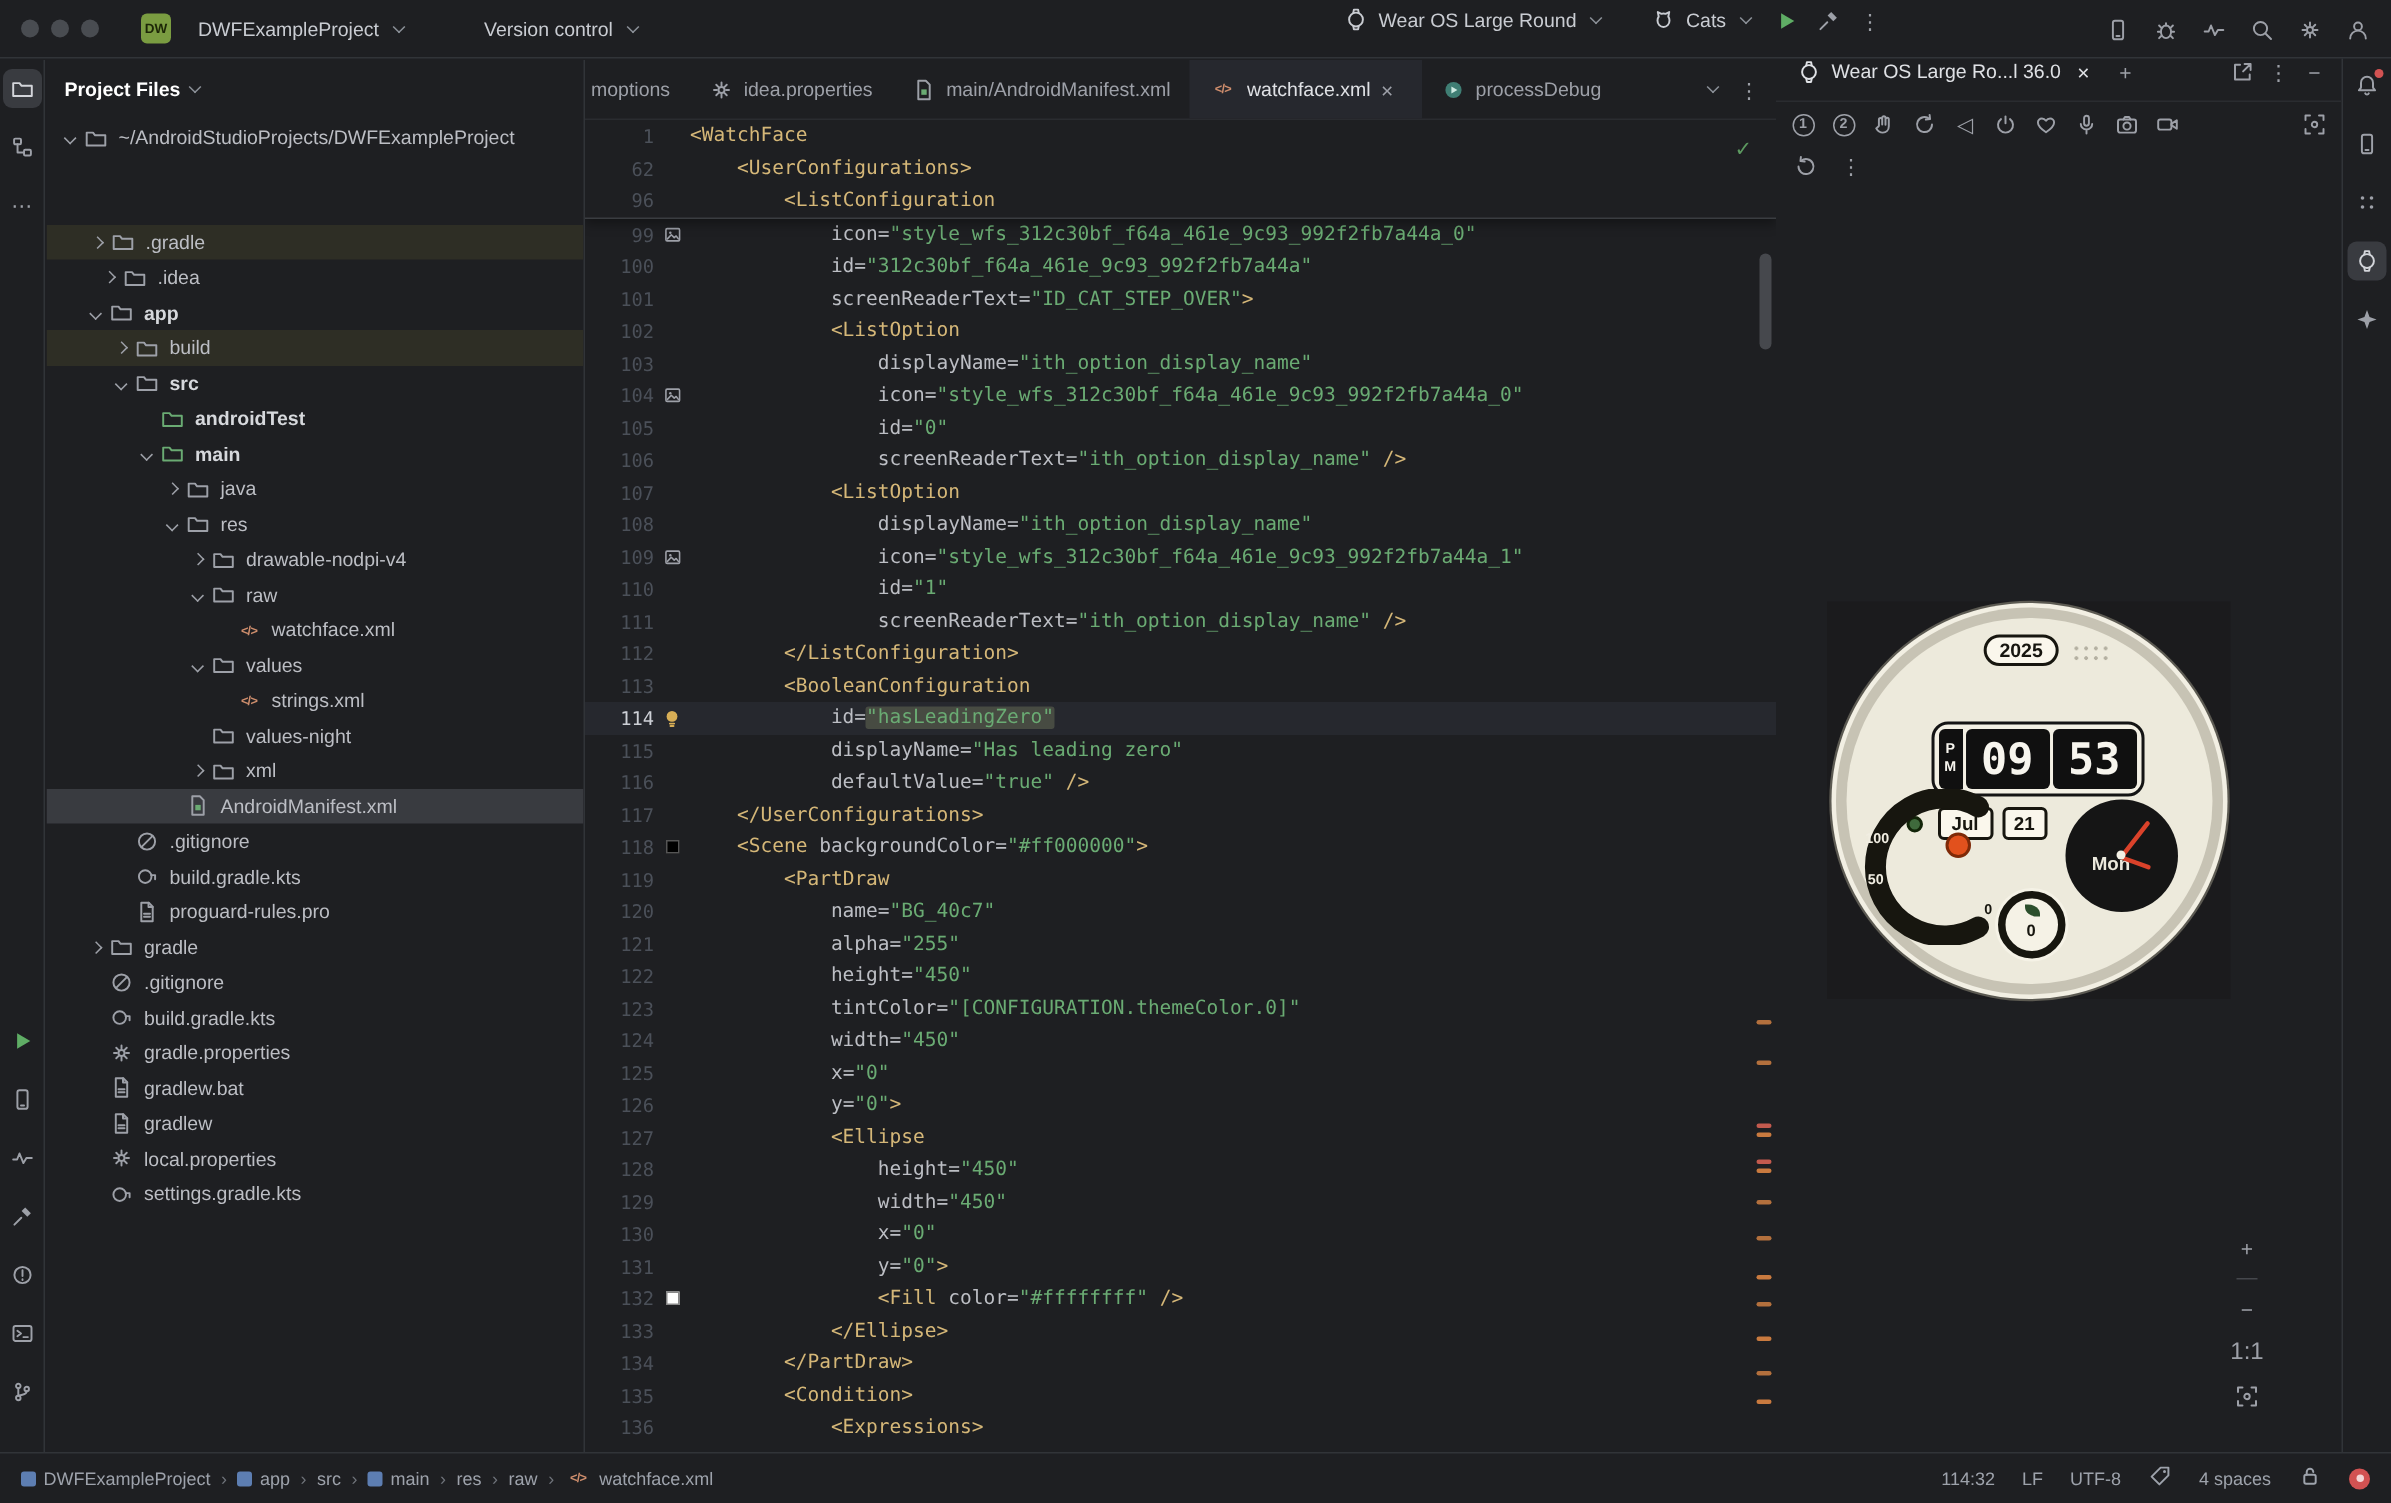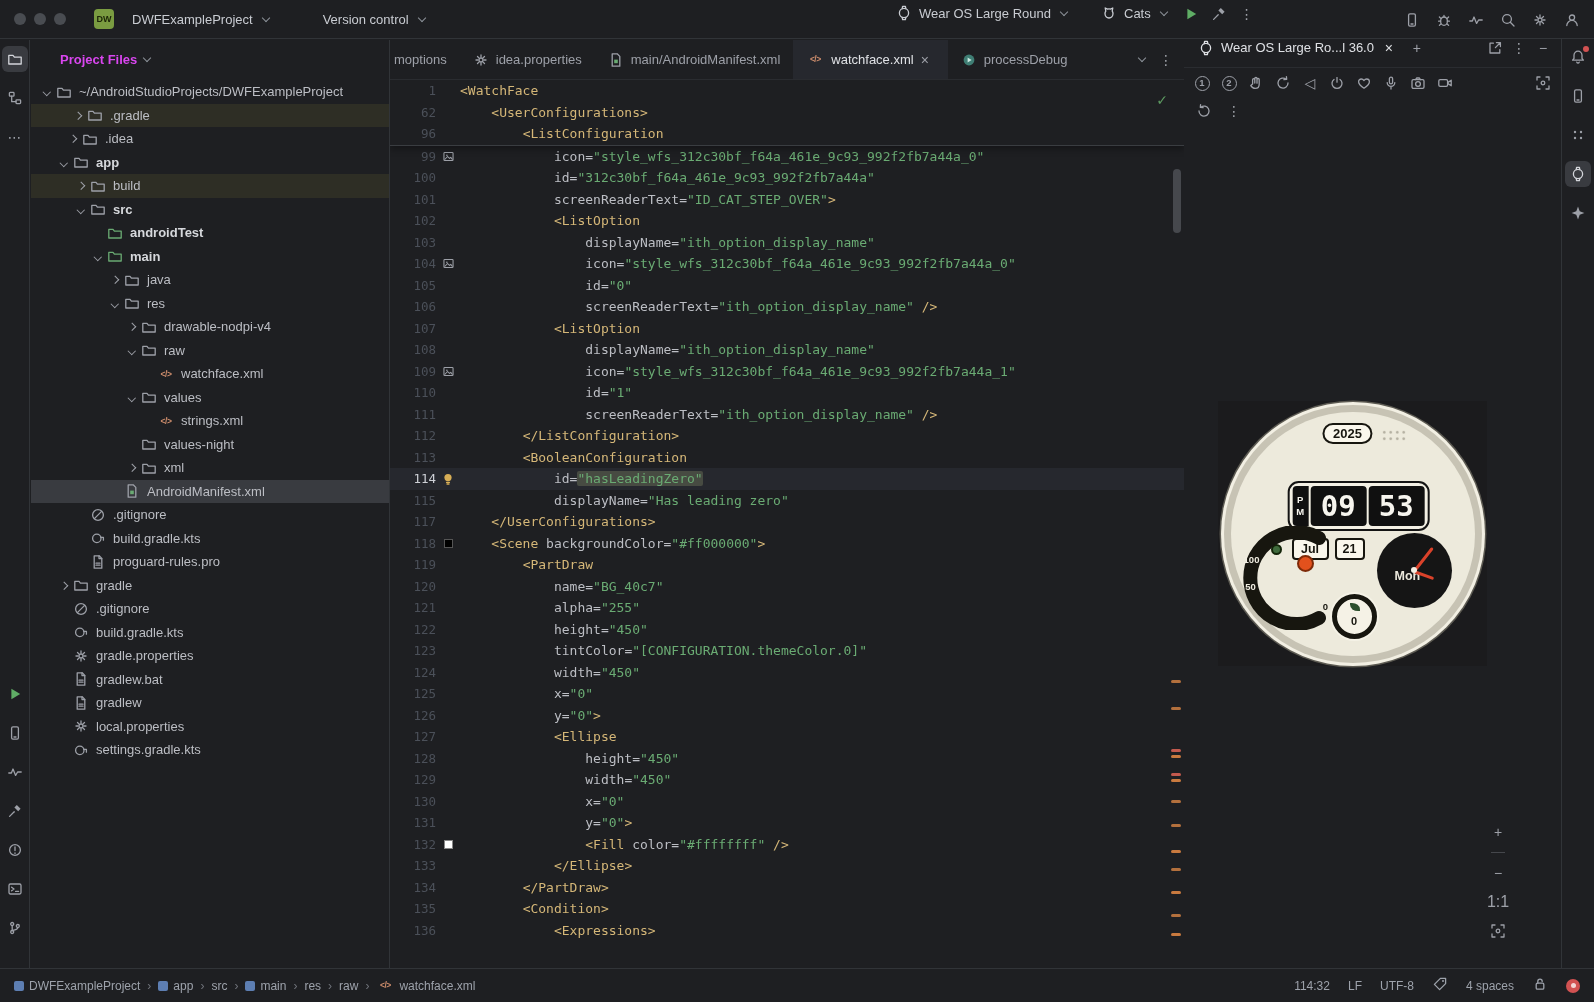--- a/index.html
+++ b/index.html
@@ -31,21 +31,21 @@
   
   .left-strip{position:absolute;top:40px;left:0;width:30px;bottom:34px;border-right:1px solid #313438;display:flex;flex-direction:column;align-items:center;padding:6px 0 14px;background:#1e1f22}
   .right-strip{position:absolute;top:40px;left:1562px;right:0;bottom:34px;display:flex;flex-direction:column;align-items:center;padding-top:4px;background:#1e1f22}
   .strip-btn{width:26px;height:26px;border-radius:6px;display:flex;align-items:center;justify-content:center;color:#9da0a8;margin-bottom:13px;position:relative;flex:none}
   .strip-btn.active{background:#393b40;color:#d3d5da}
   .strip-spacer{flex:1}
   .badge{position:absolute;top:2px;right:2px;width:6px;height:6px;border-radius:50%;background:#d25252}
 
   
   .project-panel{position:absolute;top:40px;left:31px;width:359px;bottom:34px;border-right:1px solid #313438;overflow:hidden;background:#1e1f22}
-  .pp-header{height:38px;display:flex;align-items:center;padding:0 29px;gap:4px;color:#d946ef;font-weight:bold}
+  .pp-header{height:38px;display:flex;align-items:center;padding:0 12px;gap:4px;color:#ffffff;font-weight:bold}
   .tree{padding-top:2px;white-space:nowrap}
   .tree-row{height:23.5px;display:flex;align-items:center}
   .tree-row.row-selected{background:#393b40}
   .tree-row.row-tint{background:#2e2e25}
   .tree-chev{width:15px;flex:none;display:flex;align-items:center;justify-content:center}
   .tc{width:5.5px;height:5.5px;border-right:1.3px solid #9da0a8;border-bottom:1.3px solid #9da0a8}
   .tc.closed{transform:rotate(-45deg)}
   .tc.open{transform:rotate(45deg)}
   .tree-icon{width:20px;flex:none;display:flex;align-items:center;justify-content:center;color:#9da0a8}
   .tree-label{padding-left:5px;color:#bcbec4}
@@ -291,21 +291,21 @@
           <span class="tree-chev">
             <span class="tc open"></span>
           </span>
           <span class="tree-icon">
             <svg viewBox="0 0 16 16" class="ic">
               <path d="M1.8 4.4h4.2l1.4 1.8h6.8V13H1.8z"></path>
             </svg>
           </span>
           <span class="tree-label">~/AndroidStudioProjects/DWFExampleProject</span>
         </div>
-        <div class="tree-row row-tint" style="padding-left: 39px;">
+        <div class="tree-row row-tint" style="padding-left: 26px; margin-top: 46px;">
           <span class="tree-chev">
             <span class="tc closed"></span>
           </span>
           <span class="tree-icon">
             <svg viewBox="0 0 16 16" class="ic">
               <path d="M1.8 4.4h4.2l1.4 1.8h6.8V13H1.8z"></path>
             </svg>
           </span>
           <span class="tree-label">.gradle</span>
         </div>
@@ -748,20 +748,25 @@
                 <circle cx="8" cy="6.6" r="3.6" fill="#d7ae56" stroke="none"></circle>
                 <path d="M6.6 11.4h2.8M7 13h2" stroke="#d7ae56"></path>
               </svg>
             </span>
             <span class="code-text"><span class="tok-attr">            id</span><span class="tok-punc">=</span><span class="tok-str hl-box">"hasLeadingZero"</span></span>
           </div>
           <div class="code-row">
             <span class="gutter">115</span>
             <span class="gicon"></span>
             <span class="code-text"><span class="tok-attr">            displayName</span><span class="tok-punc">=</span><span class="tok-str">"Has leading zero"</span></span>
+          </div>
+          <div class="code-row">
+            <span class="gutter">116</span>
+            <span class="gicon"></span>
+            <span class="code-text"><span class="tok-attr">            defaultValue</span><span class="tok-punc">=</span><span class="tok-str">"true"</span><span class="tok-attr"> </span><span class="tok-tag">/&gt;</span></span>
           </div>
           <div class="code-row">
             <span class="gutter">117</span>
             <span class="gicon"></span>
             <span class="code-text"><span class="tok-attr">    </span><span class="tok-tag">&lt;/UserConfigurations</span><span class="tok-tag">&gt;</span></span>
           </div>
           <div class="code-row">
             <span class="gutter">118</span>
             <span class="gicon">
               <span class="swatch" style="background: rgb(0, 0, 0); border: 1px solid rgb(85, 85, 85);"></span>

